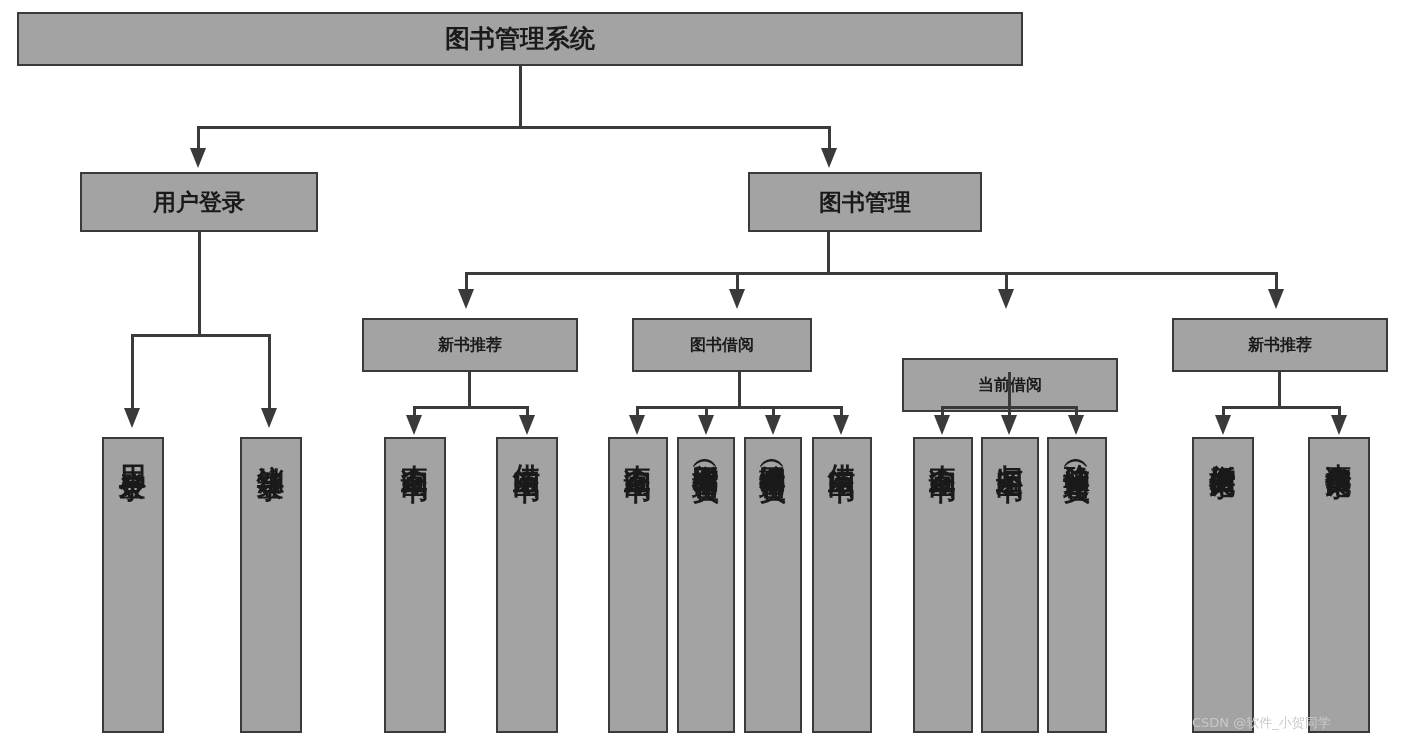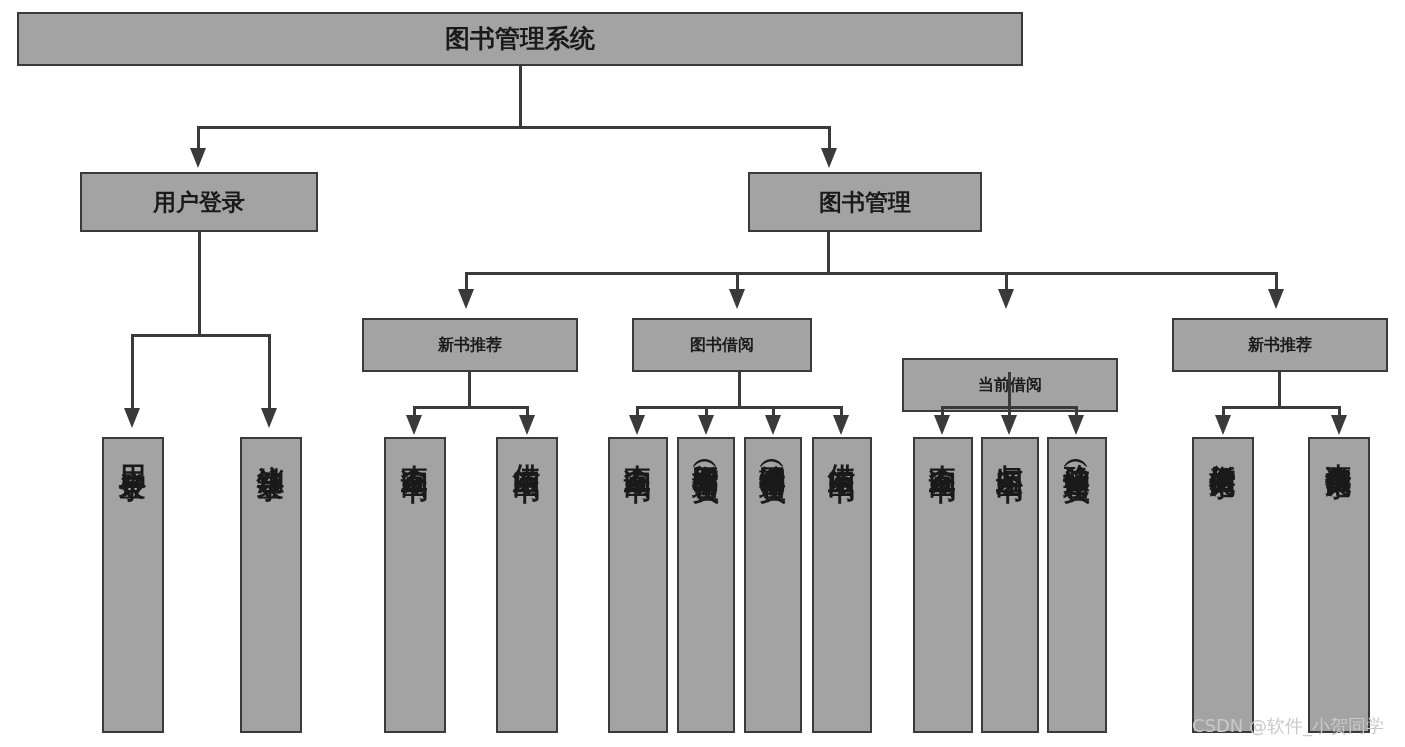--- a/index.html
+++ b/index.html
@@ -71,21 +71,21 @@
     width: 0; height: 0;
     border-left: 8px solid transparent;
     border-right: 8px solid transparent;
     border-top: 20px solid #3a3a3a;
   }
 
   
   #watermark {
     position: absolute;
     color: #c9c9c9;
-    font-size: 18px;
+    font-size: 13px;
     white-space: nowrap;
     pointer-events: none;
   }
 </style>
 </head>
 <body>
 
 <div id="canvas">
 
   <div class="node lvl0" style="left:17px; top:12px; width:1006px; height:54px;">

